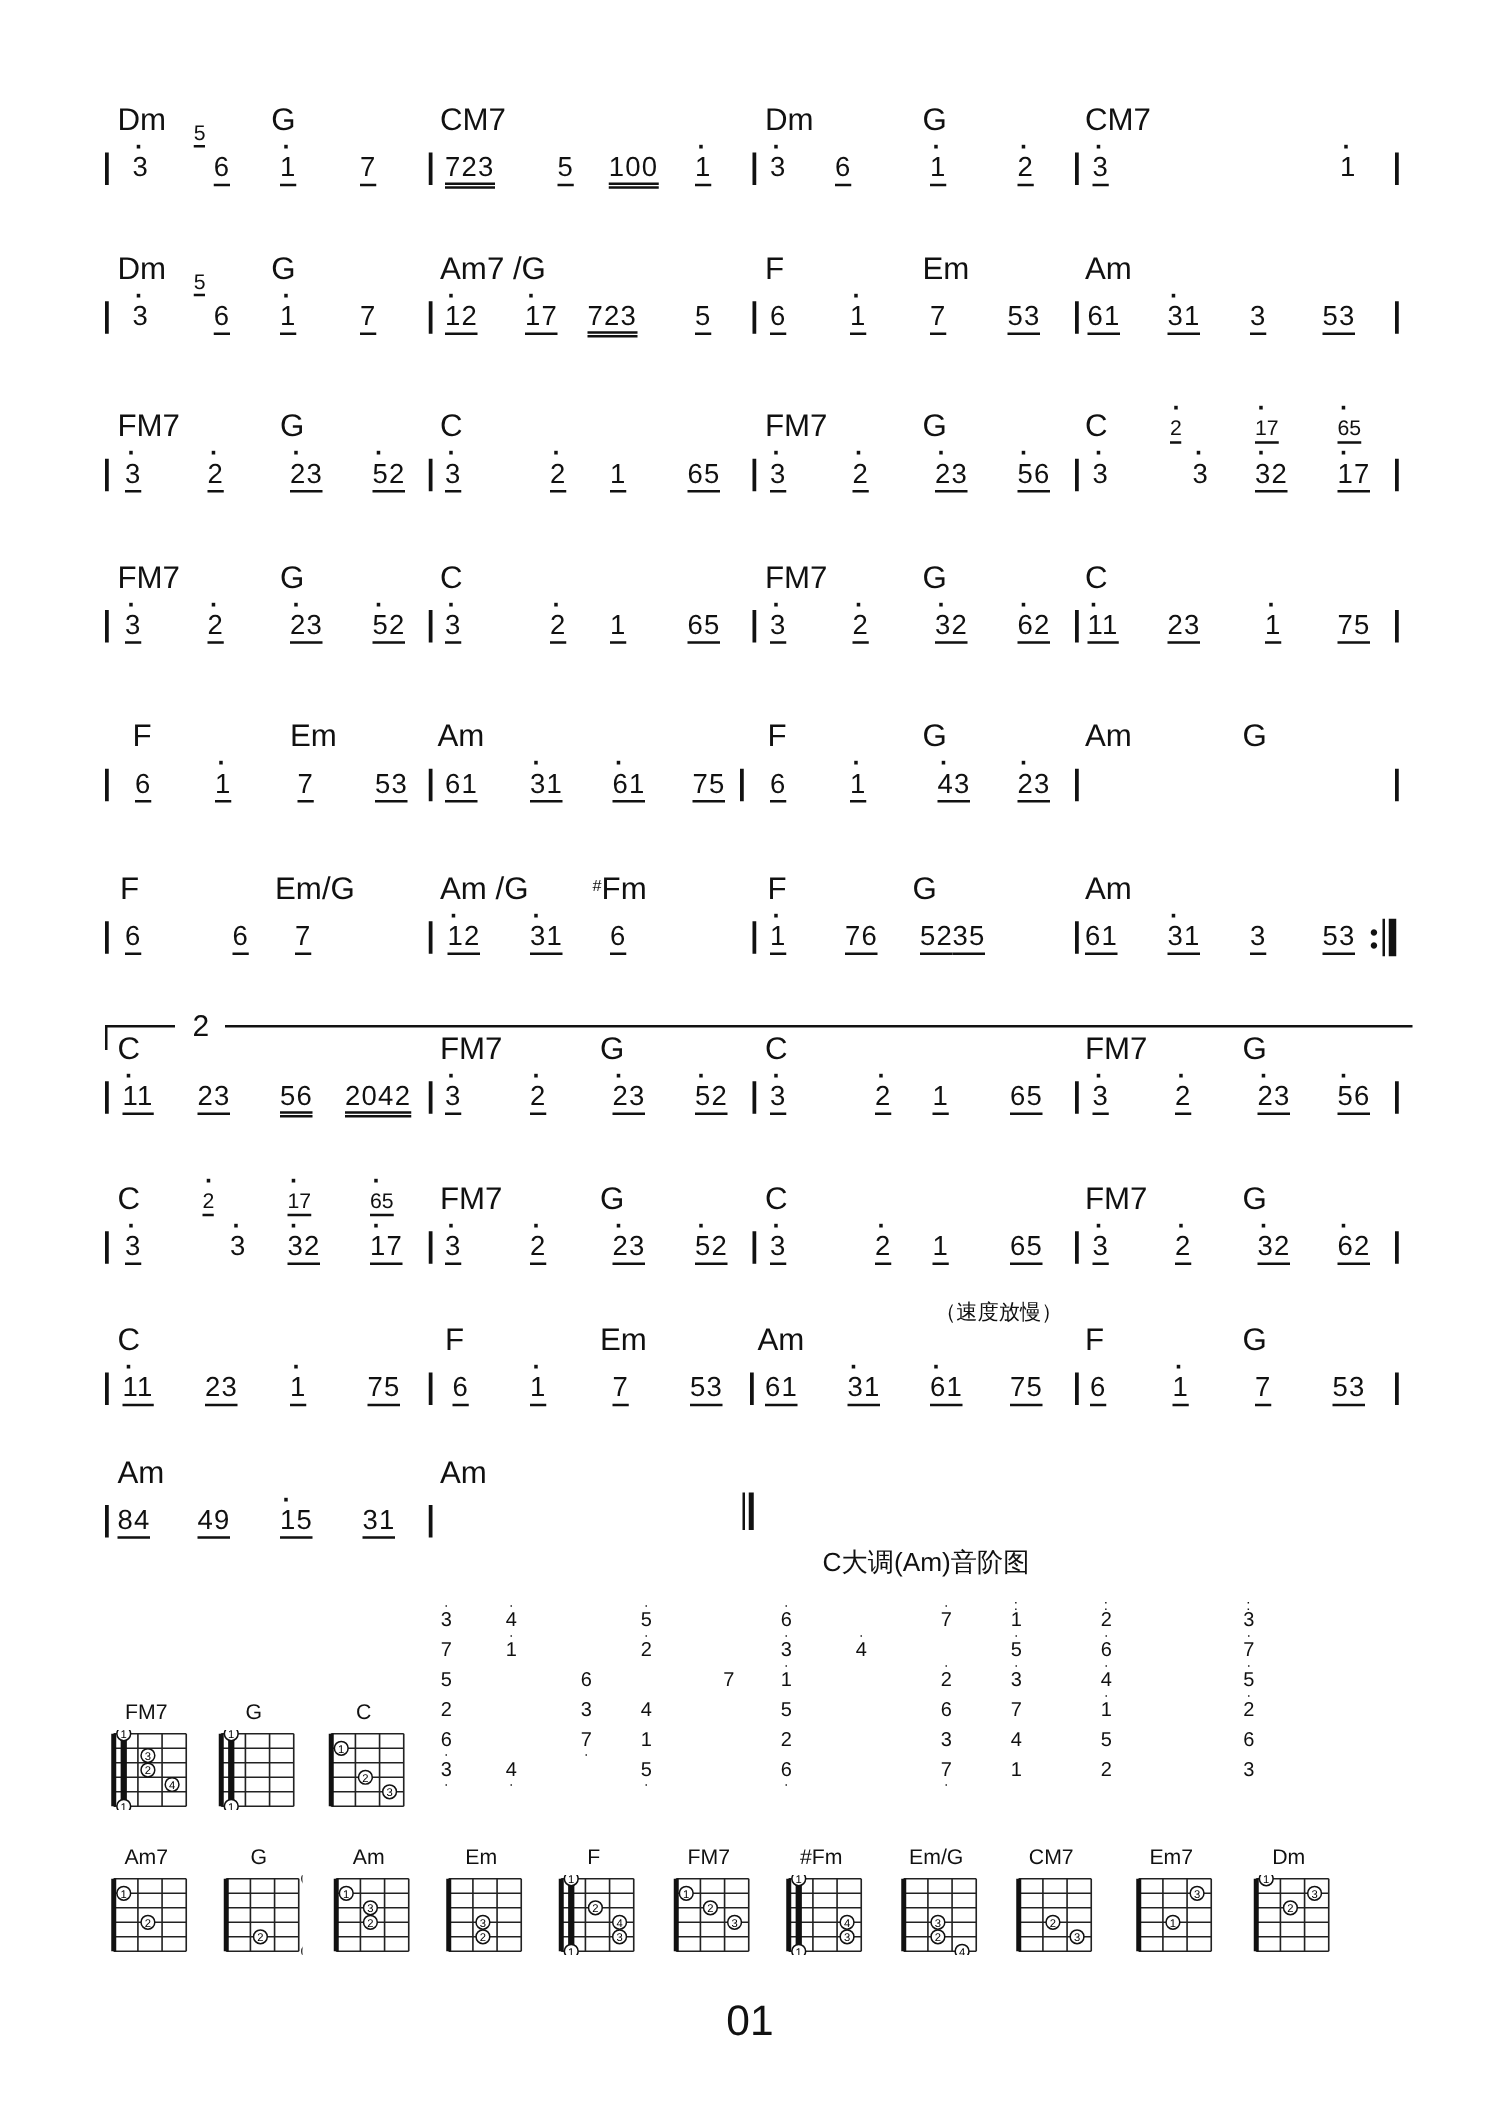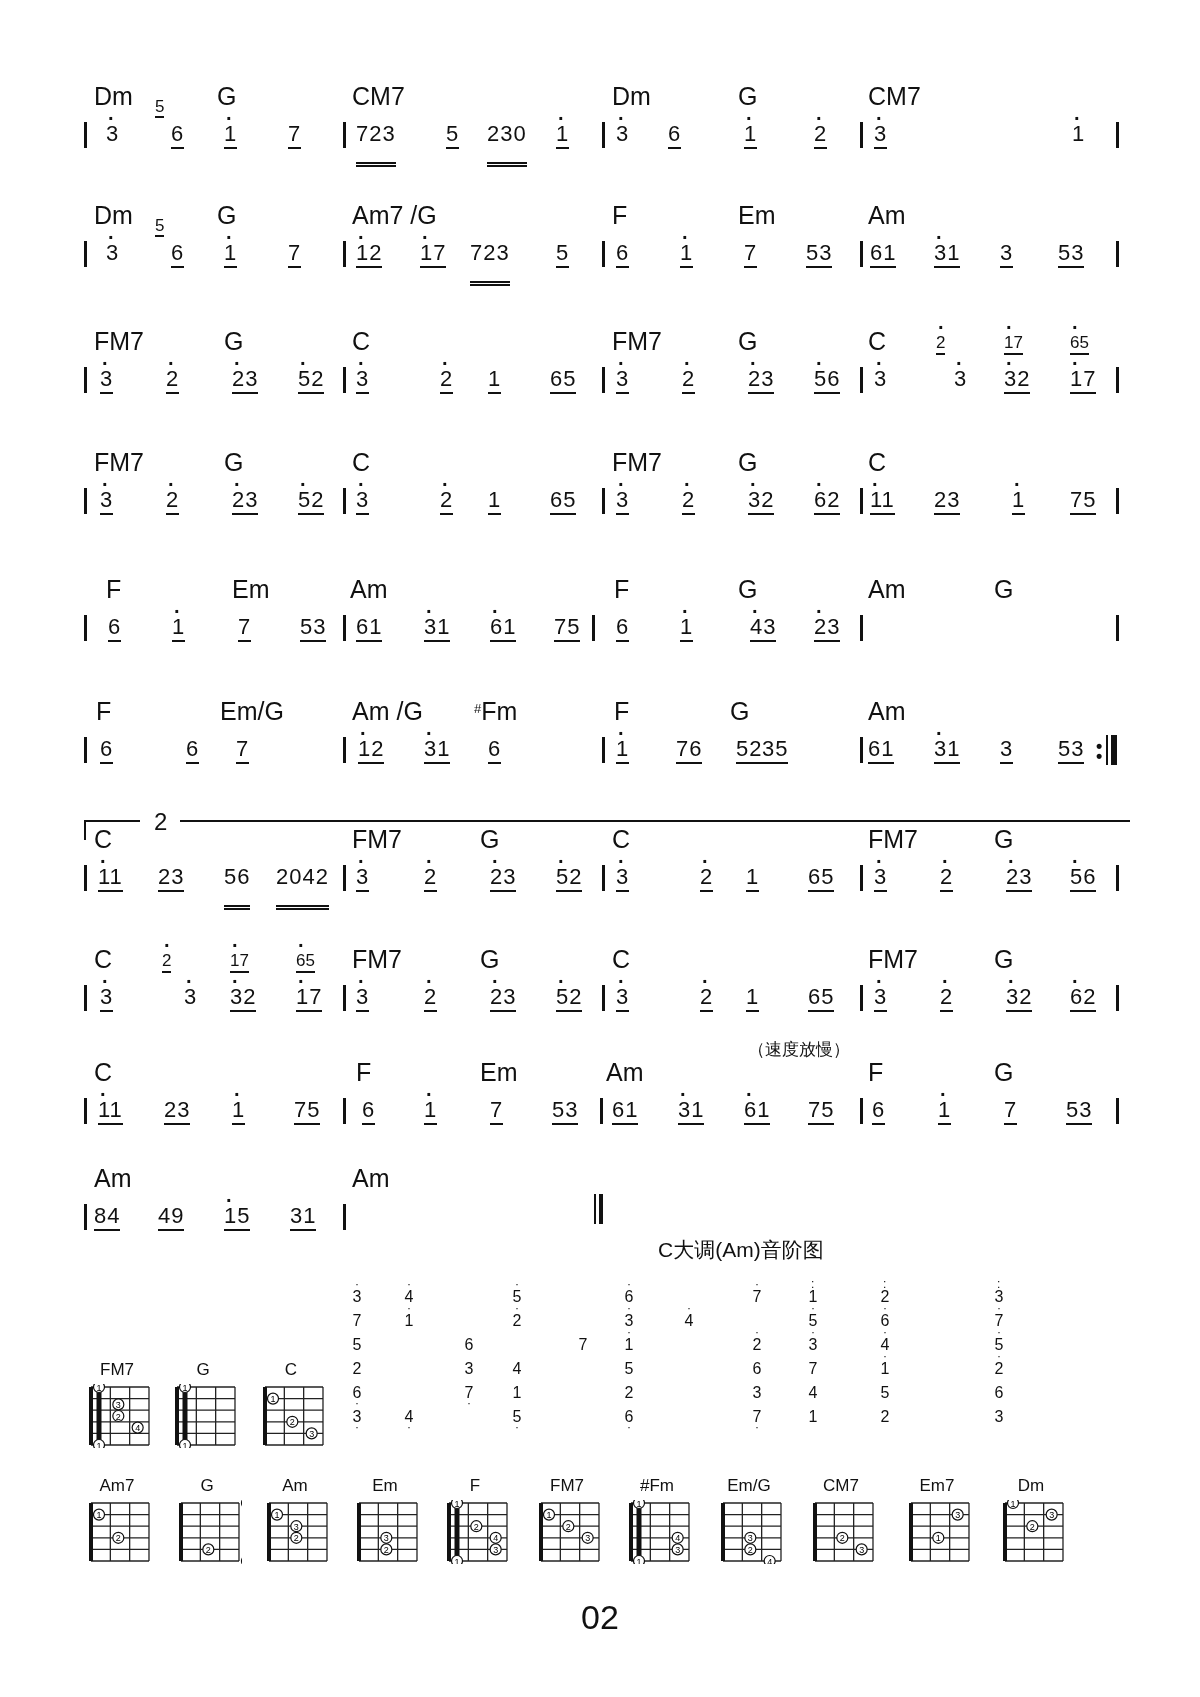--- a/index.html
+++ b/index.html
@@ -4,21 +4,21 @@
 <style>
   html, body { margin: 0; padding: 0; background: #ffffff; }
   body { width: 1200px; height: 1697px; position: relative; overflow: hidden;
          font-family: "Liberation Sans", "DejaVu Sans", sans-serif; color: #111; }
   .system { position: absolute; left: 0; width: 1200px; height: 100px; }
   .chord { position: absolute; font-size: 25px; line-height: 28px; white-space: nowrap; }
   .chord sup { font-size: 13px; vertical-align: top; position: relative; top: -2px; }
   .bar { position: absolute; width: 3px; height: 26px; background: #111; }
   .note { position: absolute; font-size: 22px; line-height: 24px; white-space: nowrap; letter-spacing: 1px; }
   .note.u1 { border-bottom: 2px solid #111; padding-bottom: 1px; }
-  .note.u2 { border-bottom: 5px double #111; padding-bottom: 16px; }
+  .note.u2 { border-bottom: 5px double #111; padding-bottom: 0px; }
   .dot-hi::before { content: "·"; position: absolute; left: 2px; top: -16px; font-weight: bold; font-size: 20px; }
   .small-note { position: absolute; font-size: 17px; line-height: 20px; border-bottom: 2px solid #111; }
   .final-bar { position: absolute; width: 3px; height: 30px; background: #111; }
   .final-bar.thick { width: 6px; }
   .repeat-dots { position: absolute; font-weight: bold; font-size: 18px; line-height: 10px; }
   .volta { position: absolute; top: 812px; left: 84px; width: 1046px; height: 20px; }
   .volta-line { position: absolute; top: 8px; height: 2px; background: #111; }
   .volta-hook { position: absolute; left: 0; top: 8px; width: 2px; height: 20px; background: #111; }
   .volta-num { position: absolute; left: 70px; top: -4px; font-size: 24px; }
   .annotation { position: absolute; font-size: 17px; }
@@ -47,21 +47,21 @@
       <div class="bar" style="left:343px;top:40px"></div>
       <div class="bar" style="left:602px;top:40px"></div>
       <div class="bar" style="left:860px;top:40px"></div>
       <div class="bar" style="left:1116px;top:40px"></div>
       <div class="note dot-hi" style="left:106px;top:40px">3</div>
       <div class="note u1" style="left:171px;top:40px">6</div>
       <div class="note u1 dot-hi" style="left:224px;top:40px">1</div>
       <div class="note u1" style="left:288px;top:40px">7</div>
       <div class="note u2" style="left:356px;top:40px">723</div>
       <div class="note u1" style="left:446px;top:40px">5</div>
-      <div class="note u2" style="left:487px;top:40px">230</div>
+      <div class="note u2" style="left:487px;top:40px">100</div>
       <div class="note u1 dot-hi" style="left:556px;top:40px">1</div>
       <div class="note dot-hi" style="left:616px;top:40px">3</div>
       <div class="note u1" style="left:668px;top:40px">6</div>
       <div class="note u1 dot-hi" style="left:744px;top:40px">1</div>
       <div class="note u1 dot-hi" style="left:814px;top:40px">2</div>
       <div class="note u1 dot-hi" style="left:874px;top:40px">3</div>
       <div class="note dot-hi" style="left:1072px;top:40px">1</div>
     </div>
     <div class="system" style="top:201px">
       <div class="chord" style="left:94px;top:0px;">Dm</div>
@@ -706,13 +706,13 @@
           <circle cx="8" cy="0" r="5.5" fill="#fff" stroke="#111" stroke-width="1.2"></circle>
           <text x="8" y="3.5" font-size="9" text-anchor="middle" font-family="Liberation Sans, sans-serif">1</text>
           <circle cx="27.33" cy="23.2" r="5.5" fill="#fff" stroke="#111" stroke-width="1.2"></circle>
           <text x="27.33" y="26.7" font-size="9" text-anchor="middle" font-family="Liberation Sans, sans-serif">2</text>
           <circle cx="46.66" cy="11.6" r="5.5" fill="#fff" stroke="#111" stroke-width="1.2"></circle>
           <text x="46.66" y="15.1" font-size="9" text-anchor="middle" font-family="Liberation Sans, sans-serif">3</text>
         </svg>
       </div>
     </div>
   </div>
-<div class="page-num">02</div>
+<div class="page-num">01</div>
 
 </body></html>

